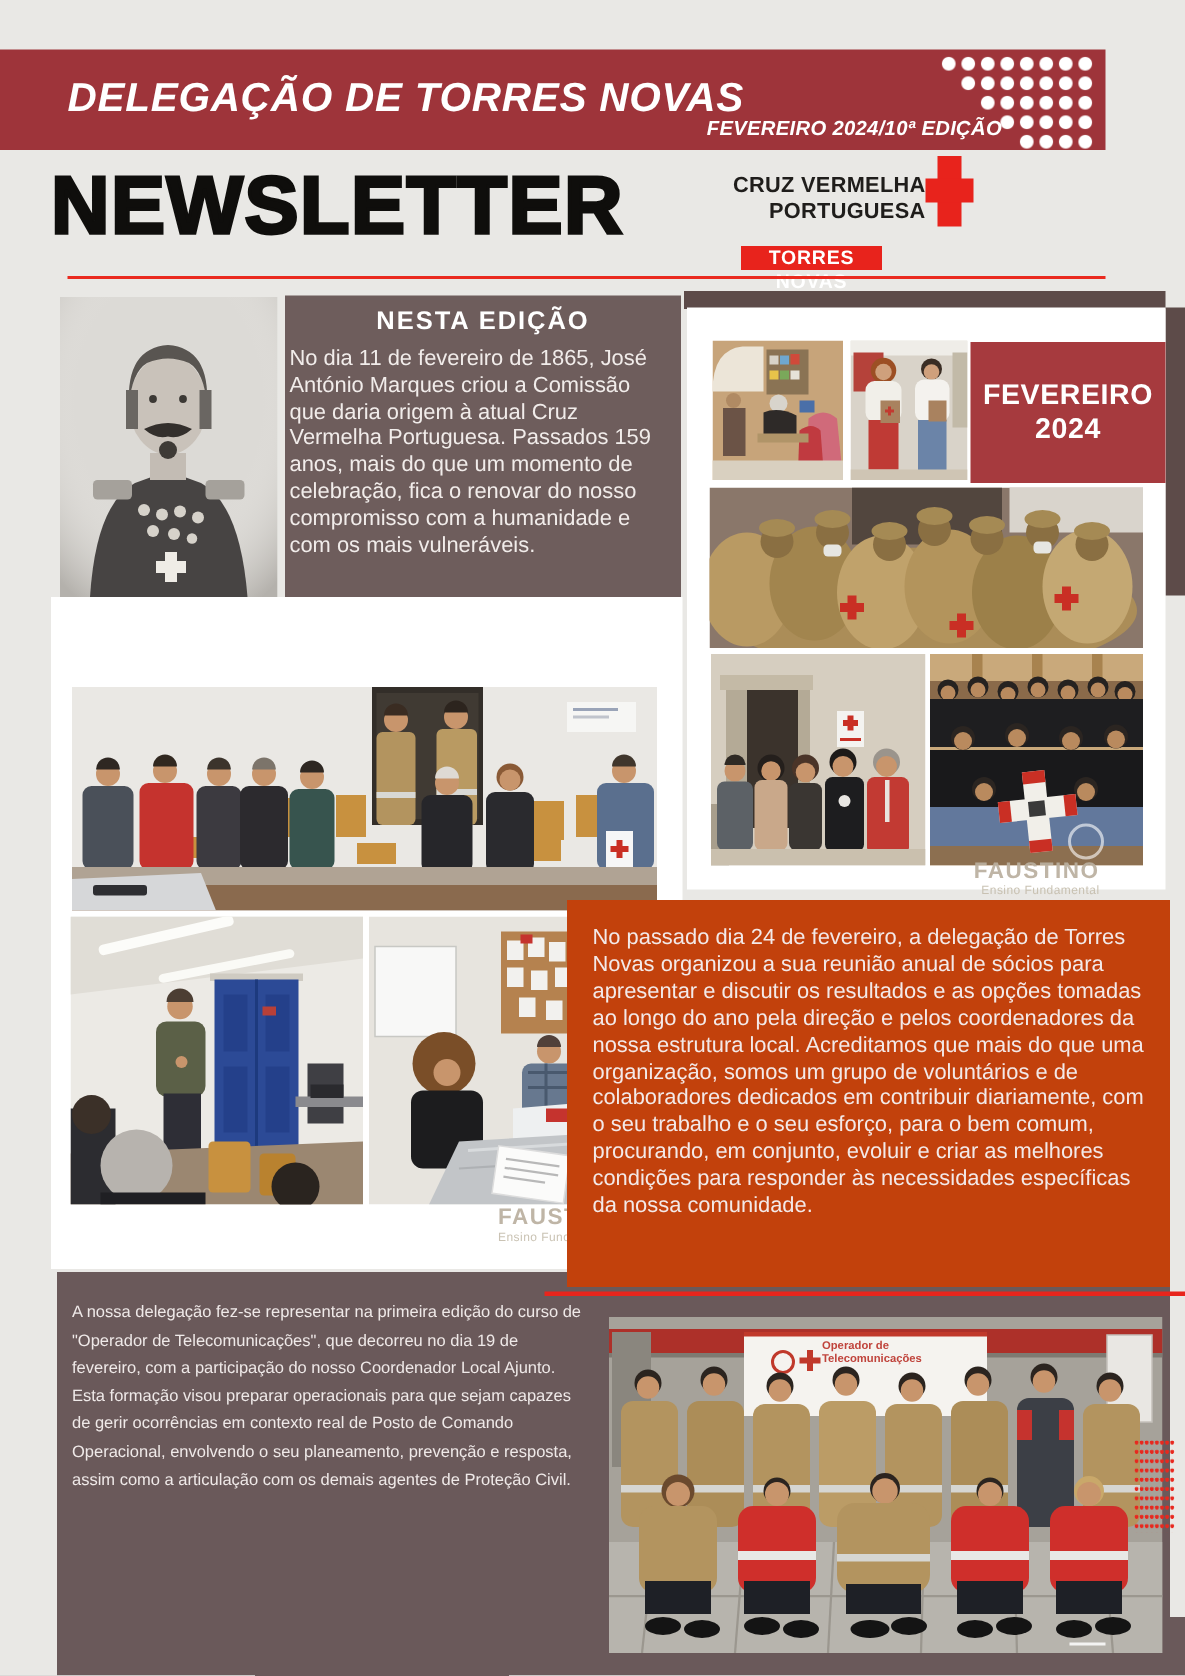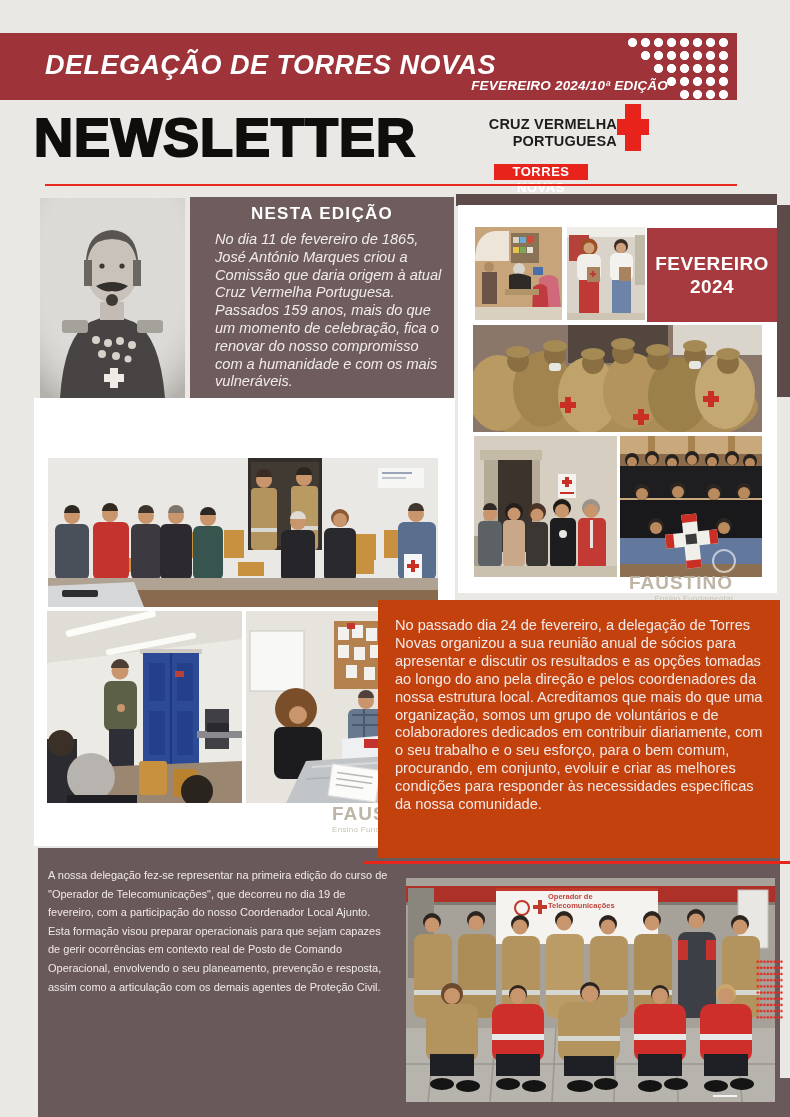--- a/index.html
+++ b/index.html
@@ -18,21 +18,21 @@
     font-weight:800;color:#1f1d1b;letter-spacing:.2px;}
   .logo-cross{left:617px;top:104px;width:32px;height:47px;}
   .logo-cross .v{position:absolute;left:8px;top:0;width:16px;height:47px;background:#e8231c;}
   .logo-cross .h{position:absolute;left:0;top:15px;width:32px;height:16px;background:#e8231c;}
   .logo-badge{left:494px;top:164px;width:94px;height:16px;background:#e8231c;color:#ffffff;
     font-size:13px;font-weight:700;text-align:center;line-height:16px;letter-spacing:.5px;}
   .header-rule{left:45px;top:184px;width:692px;height:2px;background:#ea2a1f;}
   
   .nesta-box{left:190px;top:197px;width:264px;height:205px;background:#6e5d5c;color:#ffffff;z-index:1;}
   .nesta-heading{margin-top:7px;text-align:center;font-size:17px;font-weight:800;letter-spacing:1.3px;}
-  .nesta-body{margin:7px 12px 0 25px;font-size:14.6px;line-height:17.8px;color:#f1ecea;font-style:italic;}
+  .nesta-body{margin:7px 12px 0 3px;font-size:14.6px;line-height:17.8px;color:#f1ecea;}
   .white-block{left:34px;top:398px;width:421px;height:448px;background:#ffffff;z-index:1;}
   
   .collage-topbar{left:456px;top:194px;width:321px;height:12px;background:#5d4b49;z-index:1;}
   .collage-rightbar{left:777px;top:205px;width:13px;height:192px;background:#5d4b49;z-index:1;}
   .collage-white{left:458px;top:205px;width:319px;height:388px;background:#ffffff;z-index:1;}
   .edition-box{left:647px;top:228px;width:130px;height:94px;background:#a63a3e;color:#ffffff;z-index:3;
     display:flex;flex-direction:column;justify-content:center;text-align:center;
     font-size:19px;font-weight:700;line-height:23px;letter-spacing:.4px;}
   .photo{z-index:2;}
   .photo svg{display:block;width:100%;height:100%;}
@@ -43,21 +43,21 @@
   
   .footer{left:38px;top:848px;width:742px;height:269px;background:#6a595a;z-index:4;}
   .footer-ext{left:780px;top:1078px;width:10px;height:39px;background:#6a595a;z-index:4;}
   .footer-text{left:10px;top:18px;width:345px;font-size:11px;line-height:18.6px;color:#efe9e8;white-space:pre-line;}
   .mini-dots{left:718px;top:112px;width:27px;height:62px;z-index:6;
     background:radial-gradient(circle at 1.7px 1.7px,#e8281e 1.15px,rgba(0,0,0,0) 1.5px);
     background-size:3.4px 6.2px;}
   .white-dash{left:675px;top:247px;width:24px;height:2px;background:rgba(255,255,255,.85);z-index:6;}
   .screen-text{left:142px;top:14px;width:96px;font-size:7.5px;line-height:9px;color:#c0443c;font-weight:700;z-index:6;}
   
-  .wm-name{font-size:19px;font-weight:800;letter-spacing:1px;color:rgba(186,175,158,.92);}
+  .wm-name{font-size:15px;font-weight:800;letter-spacing:1px;color:rgba(186,175,158,.92);}
   .wm-sub{font-size:8px;color:rgba(196,188,172,.9);letter-spacing:.3px;}
   .wm-globe{width:20px;height:20px;border:2px solid rgba(255,255,255,.6);border-radius:50%;z-index:3;}
   .wm-collage{left:616px;top:572px;width:117px;text-align:right;z-index:3;}
   .wm-mid{left:332px;top:803px;width:140px;z-index:2;}
 </style>
 </head>
 <body>
 
 <div class="page">
 

